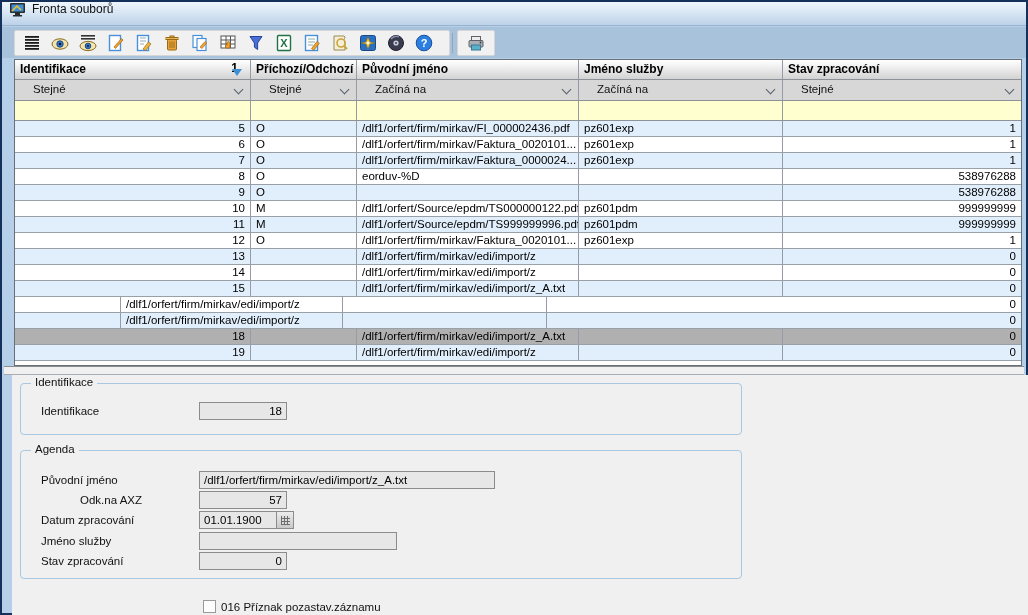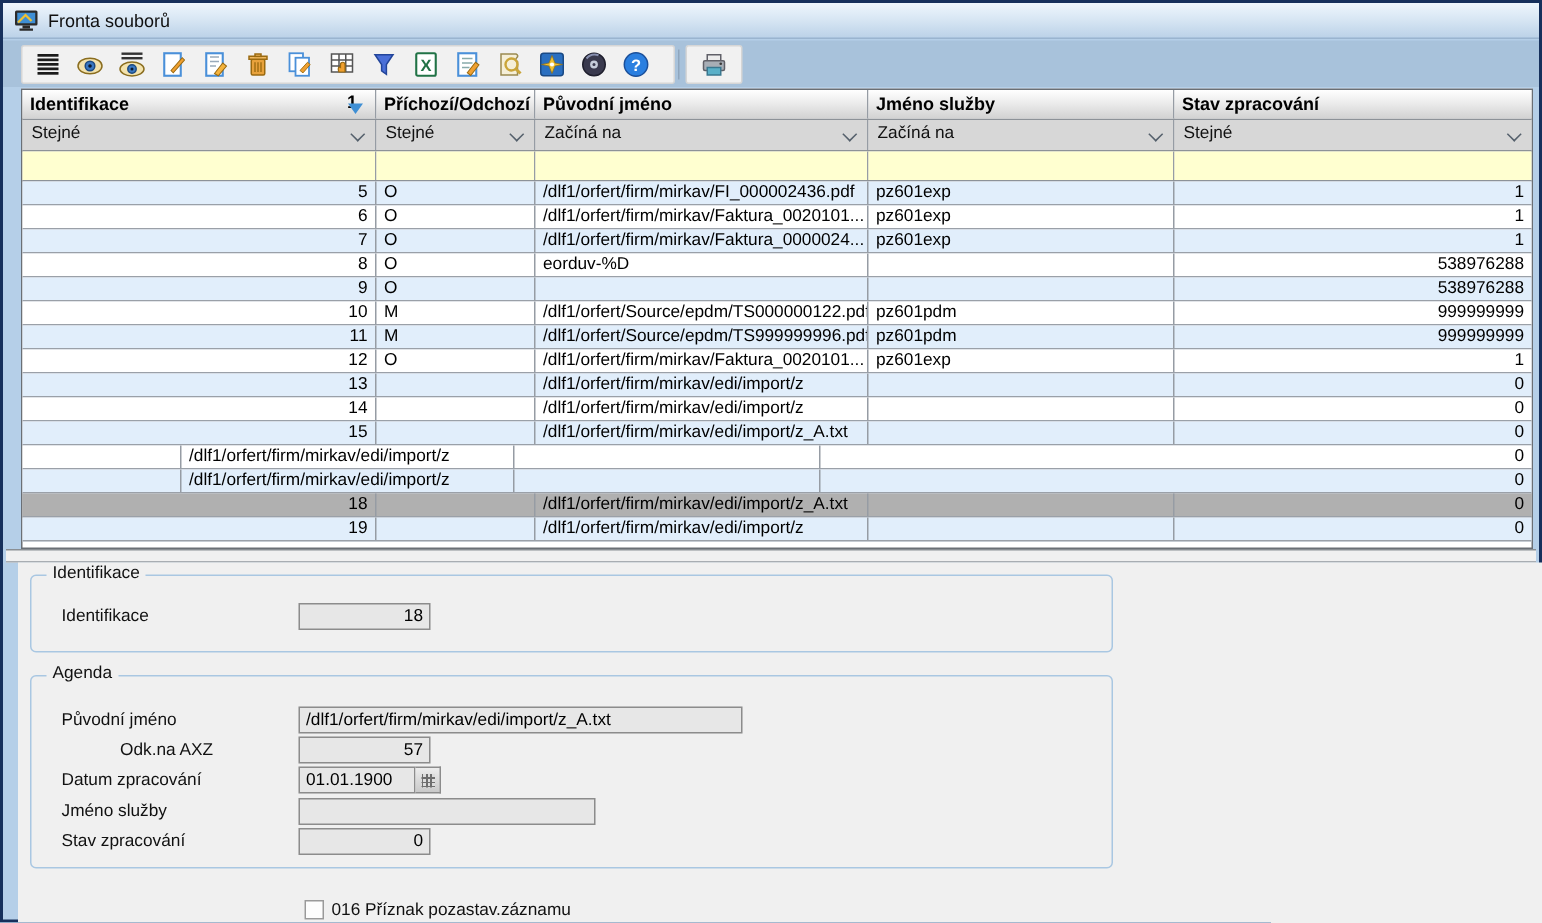--- a/index.html
+++ b/index.html
@@ -4,21 +4,21 @@
 <style>
   * { margin:0; padding:0; box-sizing:border-box; }
   html,body { width:1028px; height:615px; overflow:hidden; }
   body { font-family:"Liberation Sans", sans-serif; font-size:11.5px; color:#000; background:#b5cfe8; position:relative; }
 
   .window { position:absolute; inset:0; border:2px solid #16305c; background:#b5cfe8; }
 
   
   .titlebar { position:absolute; left:0; top:0; width:1024px; height:24px;
     background:linear-gradient(#eef6fd 0%, #d9e7f4 45%, #bcd2e8 100%);
-    display:flex; align-items:center; padding-left:7px; border-bottom:1px solid #9ab4cf;}
+    display:flex; padding-left:7px; border-bottom:1px solid #9ab4cf;}
   .titlebar .ticon { width:17px; height:15px; margin-right:6px; }
   .titlebar .ttext { font-size:12px; color:#101010; }
 
   
   .toolbar { position:absolute; left:0; top:25px; width:1024px; height:31px; background:#a8c2db; }
   .tstrip { position:absolute; top:3px; height:26px; background:#f1f1f1; border:1px solid #d6d6d6; border-radius:2px;
     display:flex; align-items:center; padding:0 3px; }
   .tstrip.main { left:12px; width:436px; }
   .tstrip.print { left:455px; width:38px; justify-content:center; }
   .tsep { position:absolute; left:450px; top:6px; width:1px; height:20px; background:#8fa6bd; }
@@ -33,21 +33,21 @@
   .c-id { width:236px; } .c-dir { width:106px; } .c-name { width:222px; } .c-service { width:204px; } .c-status { flex:1; border-right:none; }
 
   .ghead { height:20px; border-bottom:1px solid #8d9298; }
   .ghead .gcell { background:linear-gradient(#ffffff, #ececec 45%, #d2d2d2); font-weight:bold; font-size:12px;
     padding:2px 4px 0 5px; position:relative; }
   .sortbadge { position:absolute; right:12px; top:1px; font-weight:bold; font-size:12px; }
   .sortarrow { position:absolute; right:8px; top:9px; width:0; height:0;
     border-left:5px solid transparent; border-right:5px solid transparent; border-top:7px solid #3f8fd4; }
 
   .gfilter { height:21px; border-bottom:1px solid #8d9298; }
-  .gfilter .gcell { background:#d7d7d7; padding:3px 20px 0 6px; position:relative; color:#111; }
+  .gfilter .gcell { background:#d7d7d7; padding:3px 20px 0 18px; position:relative; color:#111; }
   .chev { position:absolute; right:8px; top:6px; width:7px; height:7px;
     border-right:1.6px solid #55606c; border-bottom:1.6px solid #55606c; transform:rotate(45deg); }
 
   .gquery { height:20px; border-bottom:1px solid #8d9298; }
   .gquery .gcell { background:#ffffd0; height:100%; }
 
   .gbody { }
   .row { display:flex; height:16px; line-height:15px; border-bottom:1px solid #9aa0a8; background:#fff; }
   .row.alt { background:#e1eefb; }
   .row.selected { background:#b0b0b0; }

